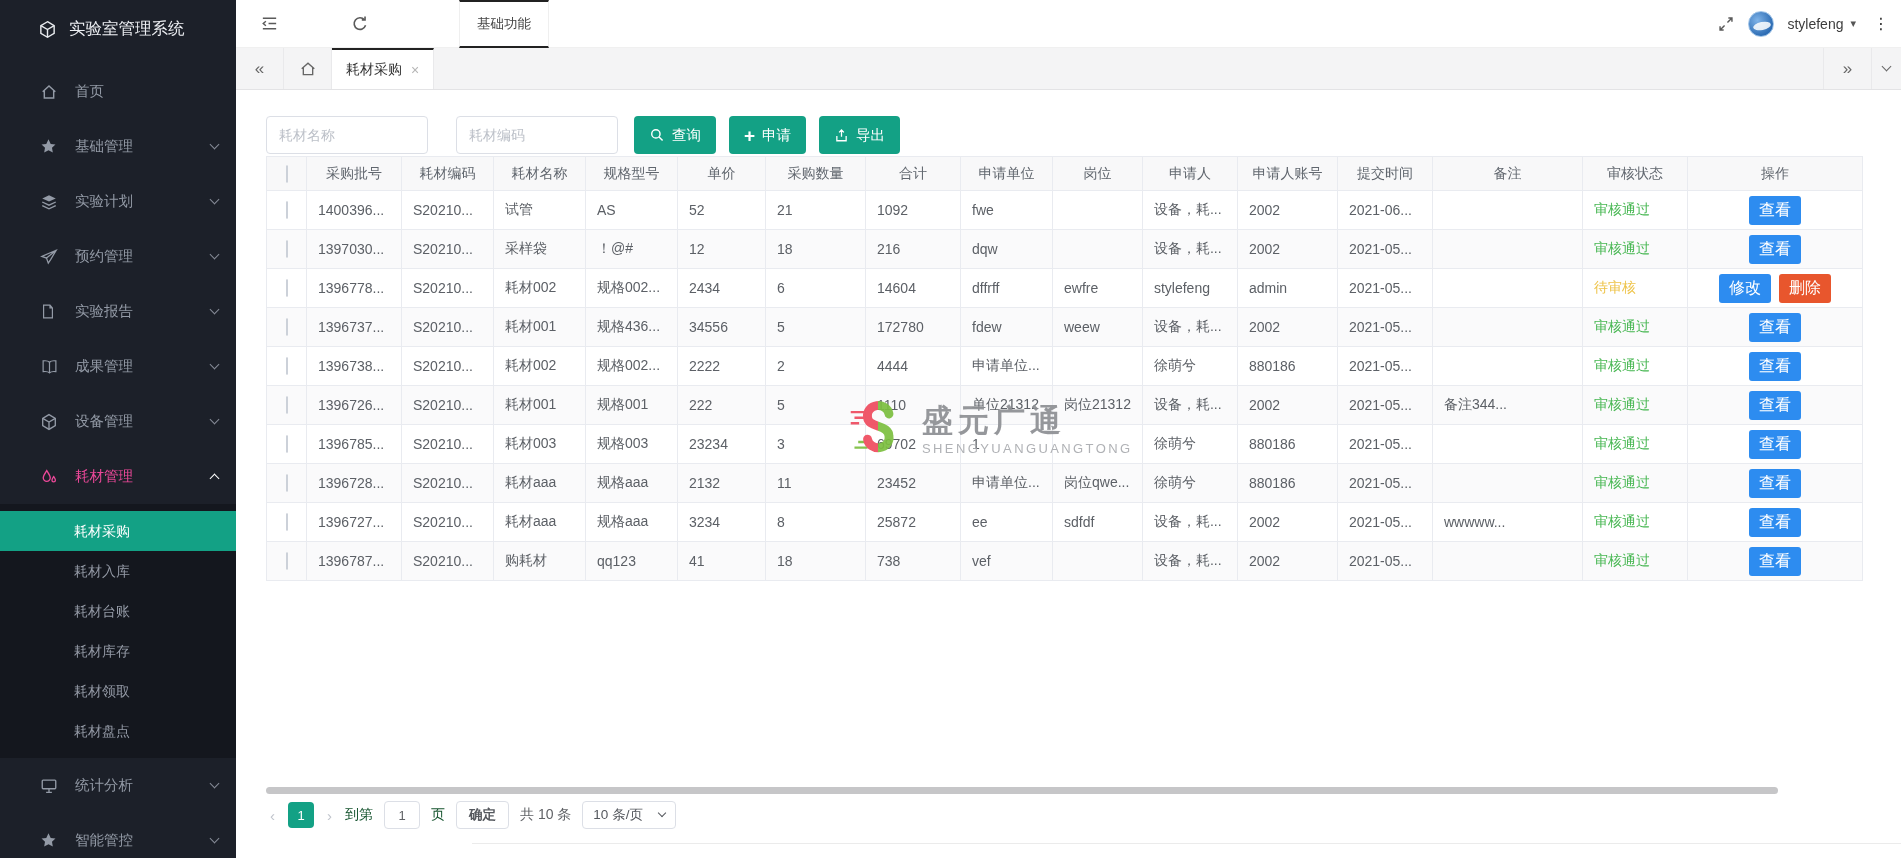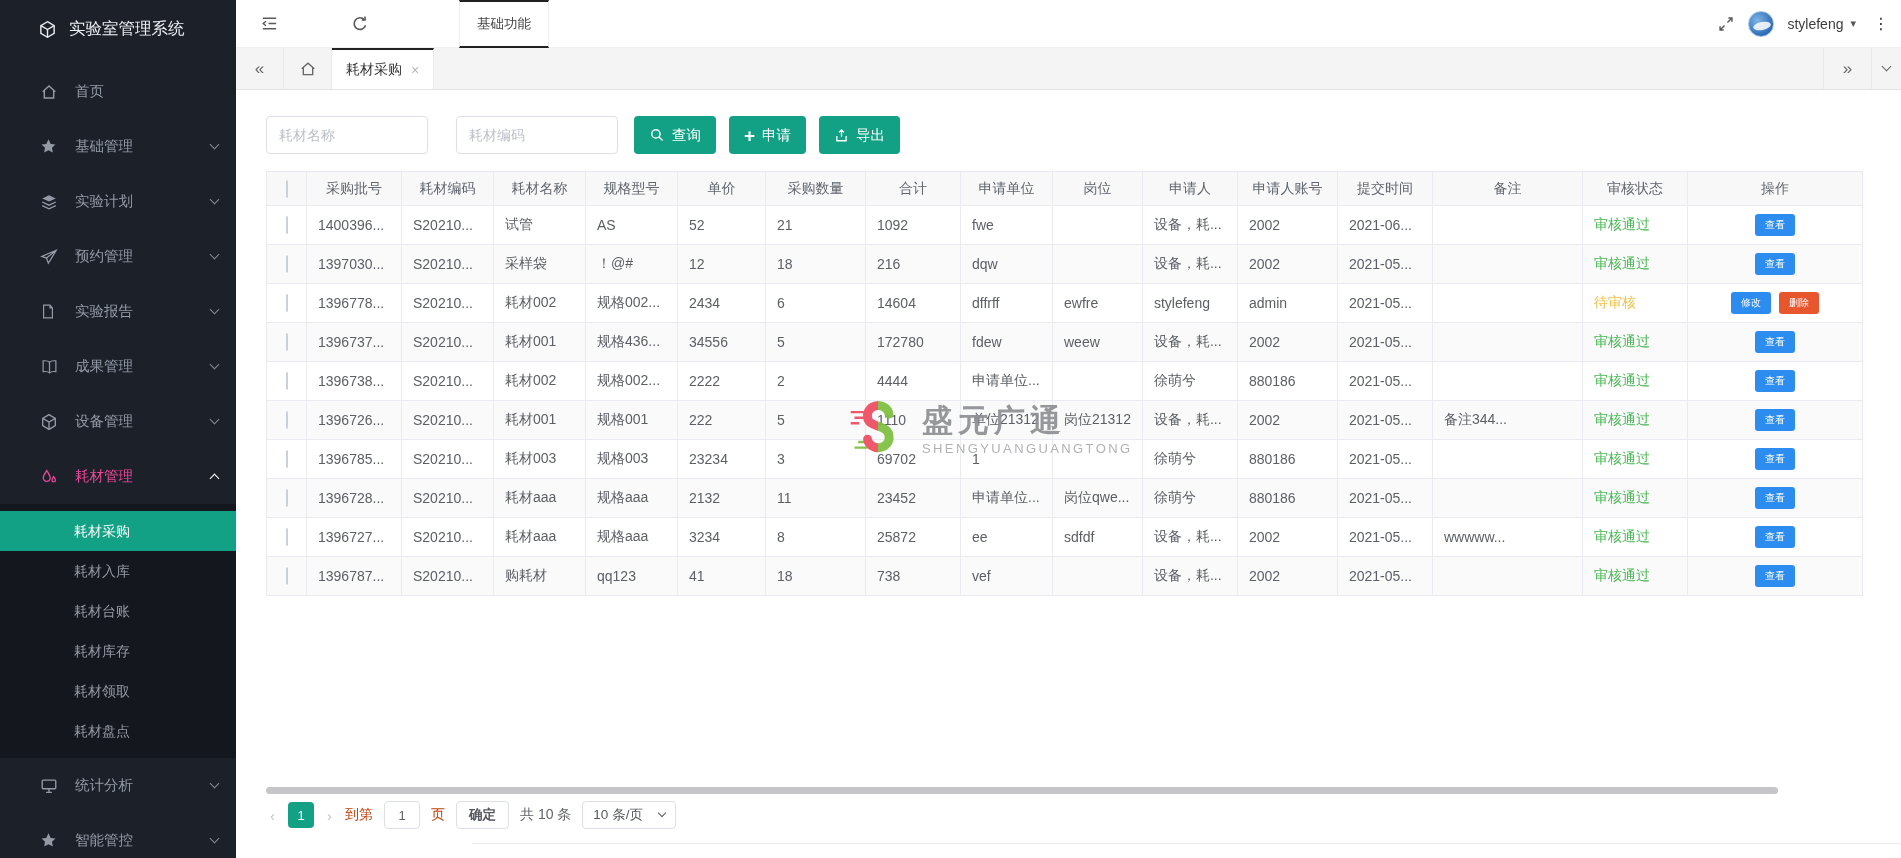--- a/index.html
+++ b/index.html
@@ -55,45 +55,45 @@
   .toolbar { display:flex; align-items:center; }
   .search-input { width:162px; height:38px; border:1px solid #dcdfe6; border-radius:4px; padding:0 12px; font-size:14px; color:#333; outline:none; }
   .search-input + .search-input { margin-left:28px; }
   .search-input::placeholder { color:#bcc0c8; }
   .btn { height:38px; padding:0 15px; margin-left:16px; border:none; border-radius:4px; background:#13a185; color:#fff; font-size:14.5px; display:flex; align-items:center; gap:7px; cursor:pointer; font-family:inherit; }
   .btn + .btn { margin-left:13px; }
   .btn svg { display:block; }
   .btn .plus { font-size:19px; font-weight:700; line-height:1; }
 
   
-  .table-wrap { margin-top:17px; }
+  .table-wrap { margin-top:2px; }
   table { border-collapse:collapse; table-layout:fixed; font-size:14px; }
   th { height:34px; background:#f8f8f9; border:1px solid #e9ebf0; color:#60666e; font-weight:400; text-align:center; padding:0 6px; overflow:hidden; white-space:nowrap; }
   td { height:39px; border:1px solid #e9ebf0; padding:0 11px; color:#5c6066; white-space:nowrap; overflow:hidden; background:#fff; }
   tr.even td { background:#fafafb; }
   td.cb-cell, th.cb-cell { text-align:center; padding:0; }
   .cb { width:15px; height:15px; border:1px solid #ccd1d9; border-radius:2px; background:#fff; margin:0 auto; cursor:pointer; }
   td.actions { text-align:center; }
   .status-pass { color:#47b752; }
   .status-pending { color:#eec348; }
-  .abtn { display:inline-block; padding:4px 10px; border-radius:3px; color:#fff; font-size:10px; border:none; cursor:pointer; font-family:inherit; }
+  .abtn { display:inline-block; padding:4px 10px; border-radius:3px; color:#fff; font-size:16px; border:none; cursor:pointer; font-family:inherit; }
   .abtn.view, .abtn.edit { background:#2d8cf0; }
   .abtn.delete { background:#e8562d; margin-left:8px; }
 
   
   .watermark { position:absolute; left:845px; top:400px; display:flex; align-items:center; gap:17px; z-index:5; pointer-events:none; opacity:.92; }
   .wm-txt .wm-main { font-size:31px; color:#8d8f93; font-weight:600; letter-spacing:5px; line-height:1.1; }
   .wm-txt .wm-sub { font-size:13px; color:#a9abaf; letter-spacing:2.4px; margin-top:2px; }
 
   
   .hscroll { position:absolute; left:266px; top:787px; width:1512px; height:7px; border-radius:4px; background:#c6c6c8; z-index:6; cursor:pointer; }
   .pagination { position:absolute; left:268px; top:801px; display:flex; align-items:center; gap:11px; font-size:14px; color:#606266; z-index:6; }
   .pg-arrow { color:#c0c4cc; font-size:15px; cursor:pointer; padding:0 2px; }
   .pg-num { width:26px; height:26px; background:#13a185; color:#fff; border-radius:4px; display:flex; align-items:center; justify-content:center; font-size:13px; cursor:pointer; }
-  .pg-muted { color:#c2410c;font-family:Liberation Serif, serif; }
+  .pg-muted { color:#14532d;font-family:Liberation Serif, serif; }
   .pg-input { width:36px; height:28px; border:1px solid #dcdfe6; border-radius:4px; text-align:center; font-size:13px; color:#606266; outline:none; font-family:inherit; }
   .confirm-btn { height:28px; padding:0 12px; border:1px solid #dcdfe6; border-radius:4px; background:#fff; color:#55585e; font-size:13.5px; font-weight:700; cursor:pointer; font-family:inherit; }
   .size-select { height:28px; border:1px solid #dcdfe6; border-radius:4px; padding:12px 10px; display:flex; align-items:center; gap:16px; color:#55585e; font-size:13.5px; cursor:pointer; background:#fff; }
   .size-select .chev { border-color:#55585e; width:6px; height:6px; }
   .bottom-line { position:absolute; left:236px; right:0; top:843px; border-top:1px solid #ebebeb; }
 </style>
 </head>
 <body>
 
 <aside class="sidebar">

